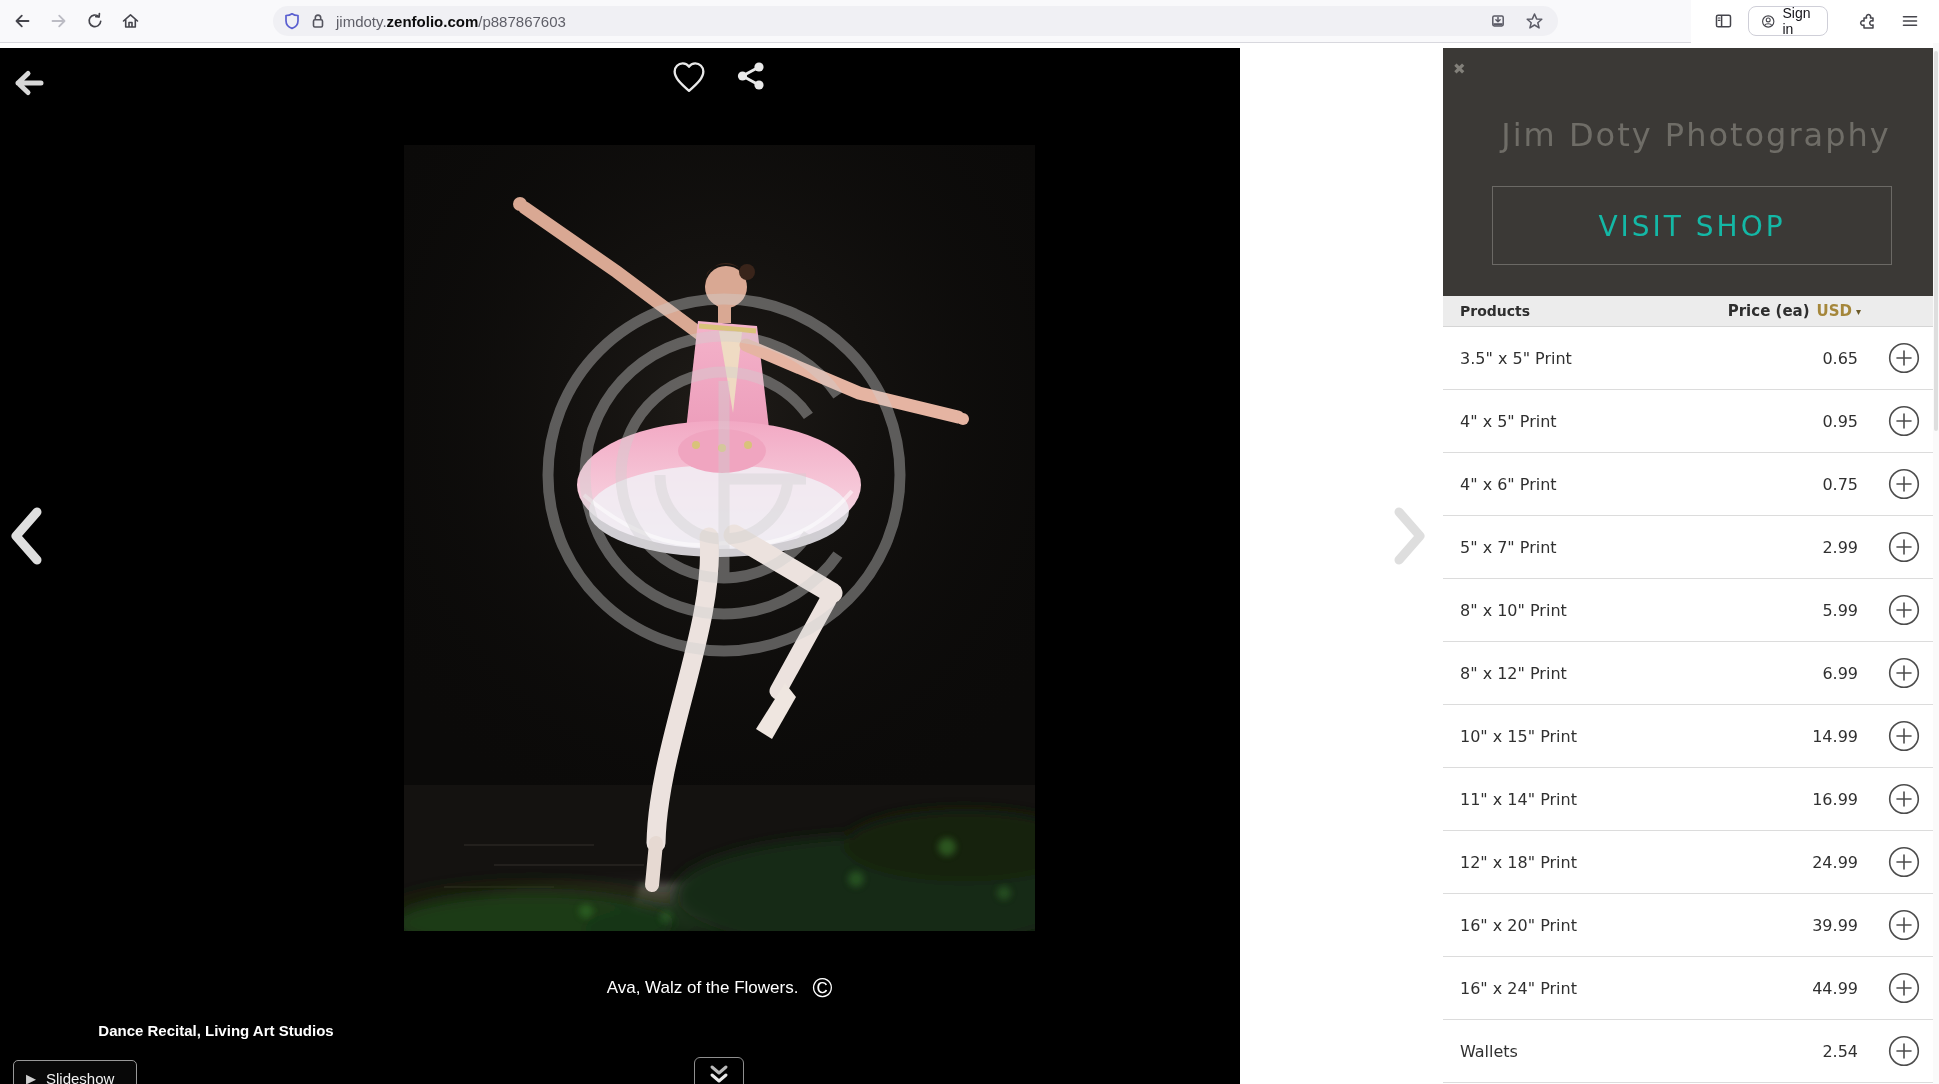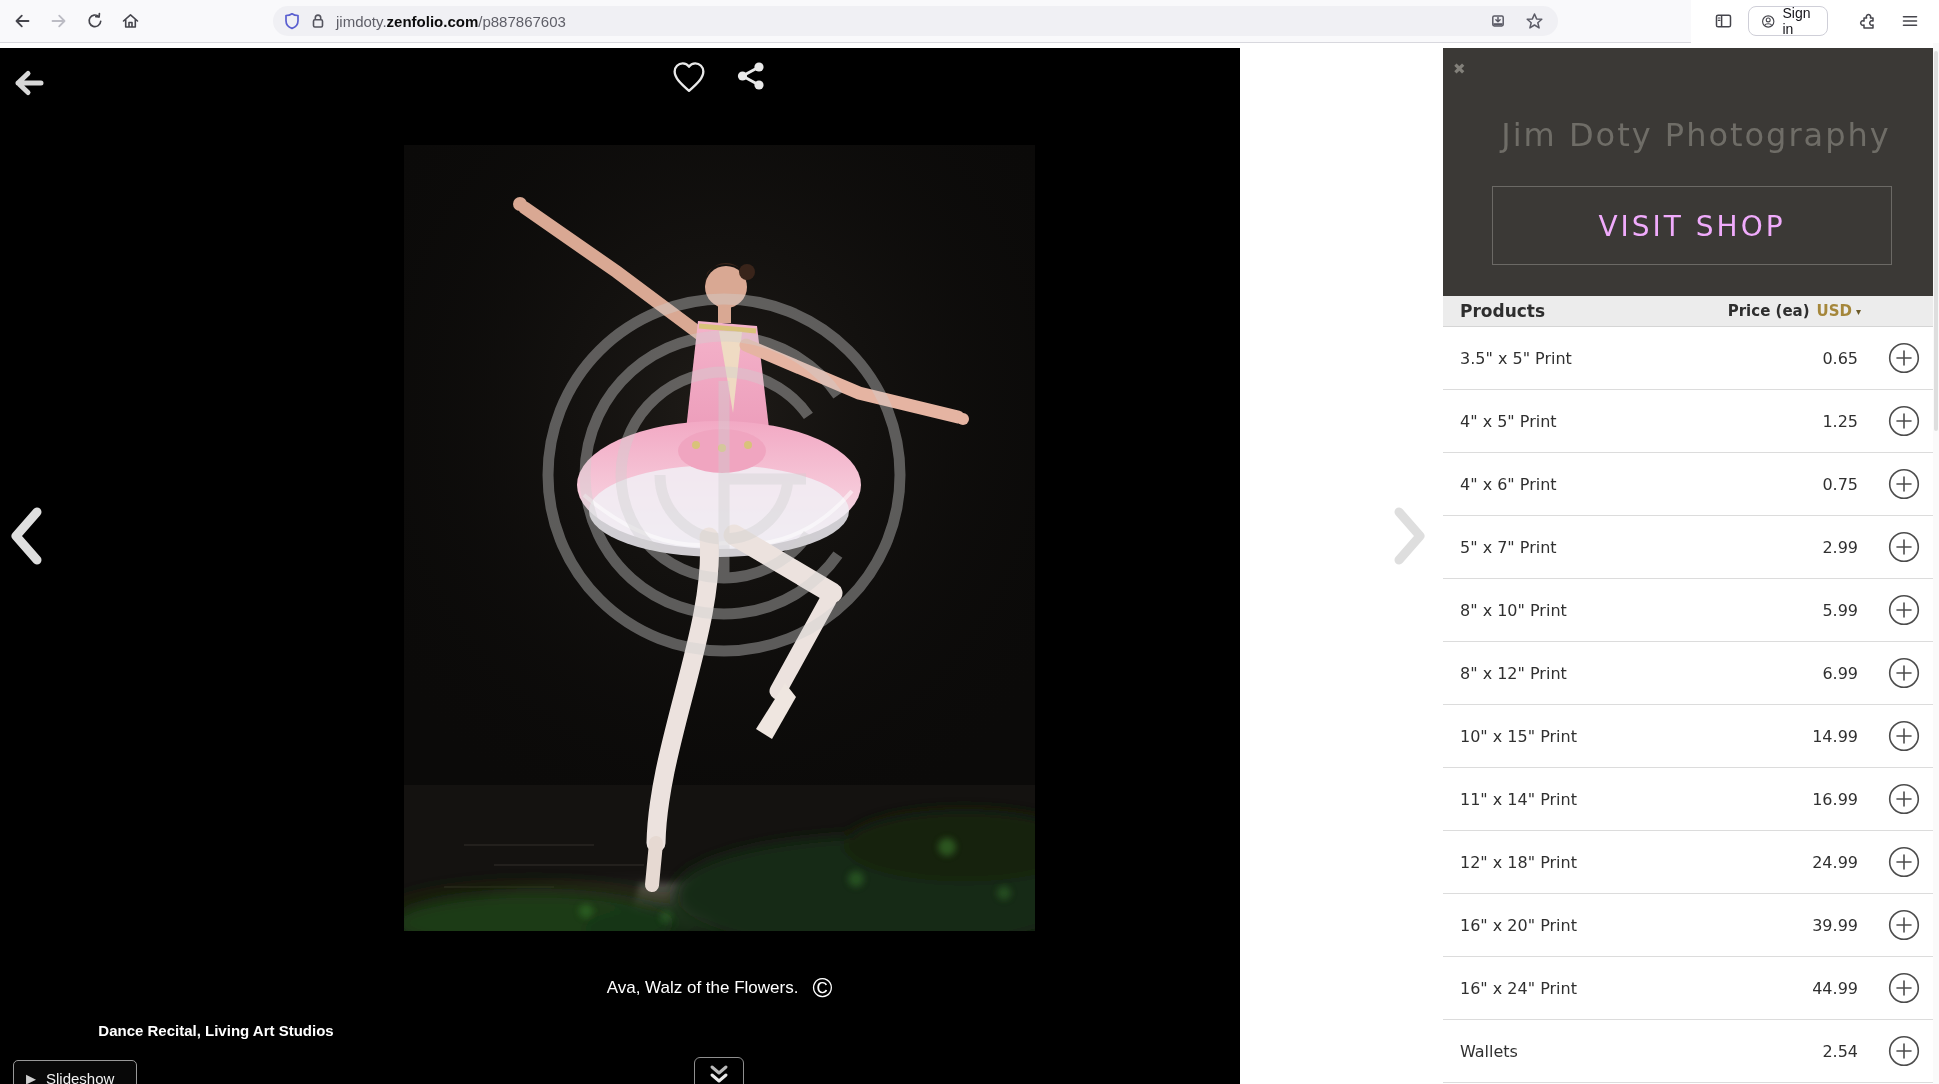--- a/index.html
+++ b/index.html
@@ -72,28 +72,28 @@
     position:absolute;left:0;top:5px;width:490px;height:248px;background:var(--panel,#3b3936);
   }
   #panel-close{position:absolute;left:10px;top:12px;font-size:15px;color:#82807a;font-weight:700;}
   #studio-name{
     position:absolute;left:0;top:68px;width:490px;text-align:center;
     font-size:32px;letter-spacing:2px;color:#6f6d67;white-space:nowrap;padding-left:8px;
   }
   #visit-shop{
     position:absolute;left:49px;top:138px;width:400px;height:79px;
     border:1px solid #6b6965;background:transparent;
-    color:#f0abfc;font-size:28px;letter-spacing:3px;text-align:center;line-height:79px;
+    color:#14b8a6;font-size:28px;letter-spacing:3px;text-align:center;line-height:79px;
     font-family:"DejaVu Sans",sans-serif;box-sizing:border-box;
   }
   #products-header{
     position:absolute;left:0;top:253px;width:490px;height:31px;background:#ececec;
     border-bottom:1px solid #d5d5d5;display:flex;align-items:center;box-sizing:border-box;
   }
-  #products-header .ph-left{margin-left:17px;font-size:17px;font-weight:700;color:#2e2e2e;}
+  #products-header .ph-left{margin-left:17px;font-size:14px;font-weight:700;color:#2e2e2e;}
   #products-header .ph-right{position:absolute;right:72px;display:flex;align-items:center;gap:7px;}
   #products-header .price-hdr{font-size:15px;font-weight:700;color:#2e2e2e;}
   #products-header .usd{font-size:15px;font-weight:700;color:var(--usd,#a5873b);}
   #products-header .caret{font-size:10px;color:#6b5a28;margin-left:-3px;}
   #product-list{position:absolute;left:0;top:284px;width:490px;}
   .product-row{
     position:relative;height:63px;background:#ffffff;border-bottom:1px solid #dcdcdc;box-sizing:border-box;
   }
   .product-row .pname{
     position:absolute;left:17px;top:50%;transform:translateY(-50%);
@@ -360,21 +360,21 @@
       <span class="padd">
         <svg width="32" height="32" viewBox="0 0 32 32">
           <circle cx="16" cy="16" r="14.3" stroke="#4c4c4c" stroke-width="1.6" fill="none"></circle>
           <path d="M16,9 V23 M9,16 H23" stroke="#4c4c4c" stroke-width="1.6" stroke-linecap="round"></path>
         </svg>
       </span>
     </div>
 
     <div class="product-row">
       <span class="pname">4" x 5" Print</span>
-      <span class="pprice">1.25</span>
+      <span class="pprice">0.95</span>
       <span class="padd">
         <svg width="32" height="32" viewBox="0 0 32 32">
           <circle cx="16" cy="16" r="14.3" stroke="#4c4c4c" stroke-width="1.6" fill="none"></circle>
           <path d="M16,9 V23 M9,16 H23" stroke="#4c4c4c" stroke-width="1.6" stroke-linecap="round"></path>
         </svg>
       </span>
     </div>
 
     <div class="product-row">
       <span class="pname">4" x 6" Print</span>

